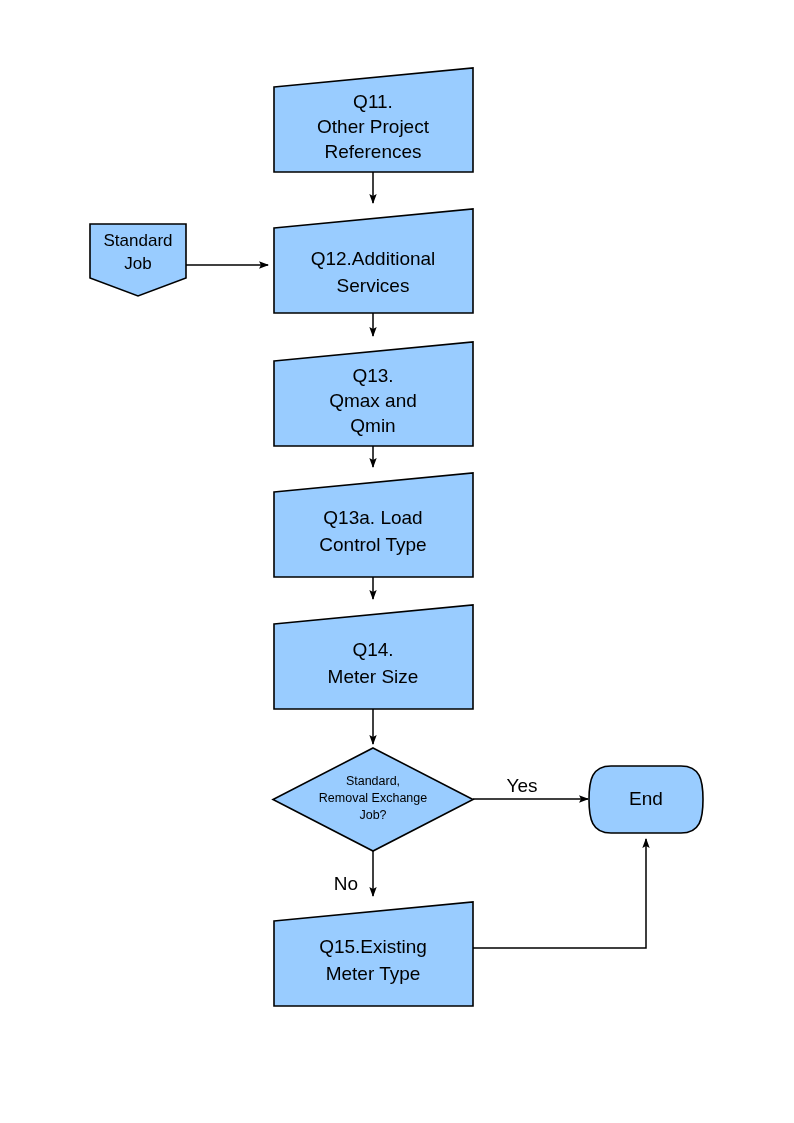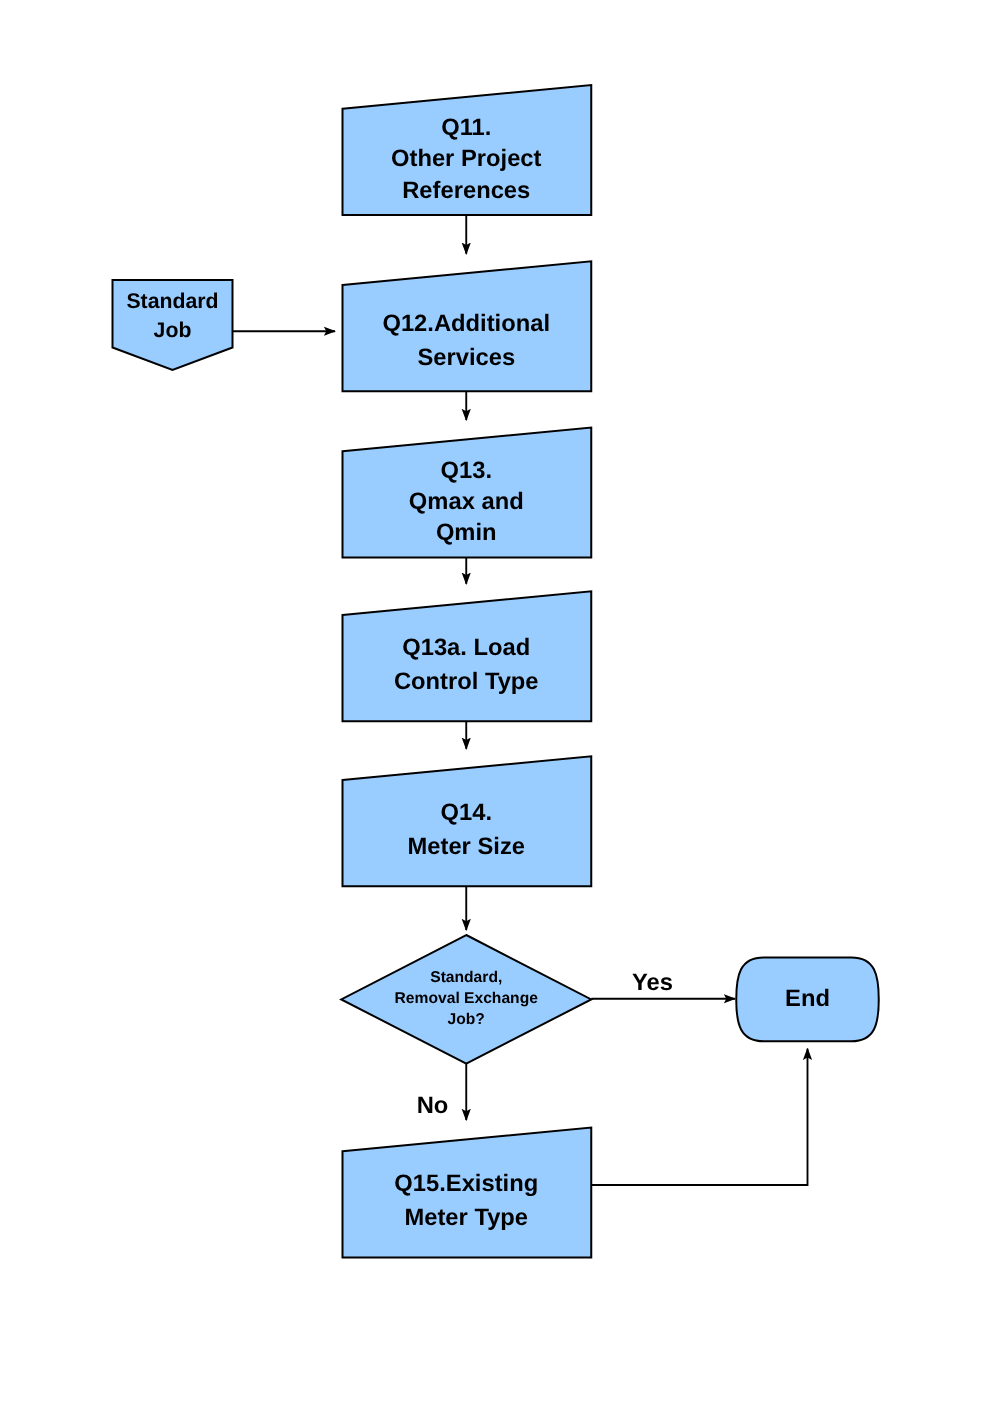--- a/index.html
+++ b/index.html
@@ -12,21 +12,20 @@
     width: 794px;
     height: 1123px;
     font-family: "Liberation Sans", sans-serif;
     overflow: hidden;
   }
   #flowchart-root {
     position: relative;
     width: 794px;
     height: 1123px;
     background: #ffffff;
-    font-weight: bold;
   }
   svg#flow-svg {
     display: block;
     width: 794px;
     height: 1123px;
   }
   .node-shape {
     fill: #99CCFF;
     stroke: #000000;
     stroke-width: 1.6;

